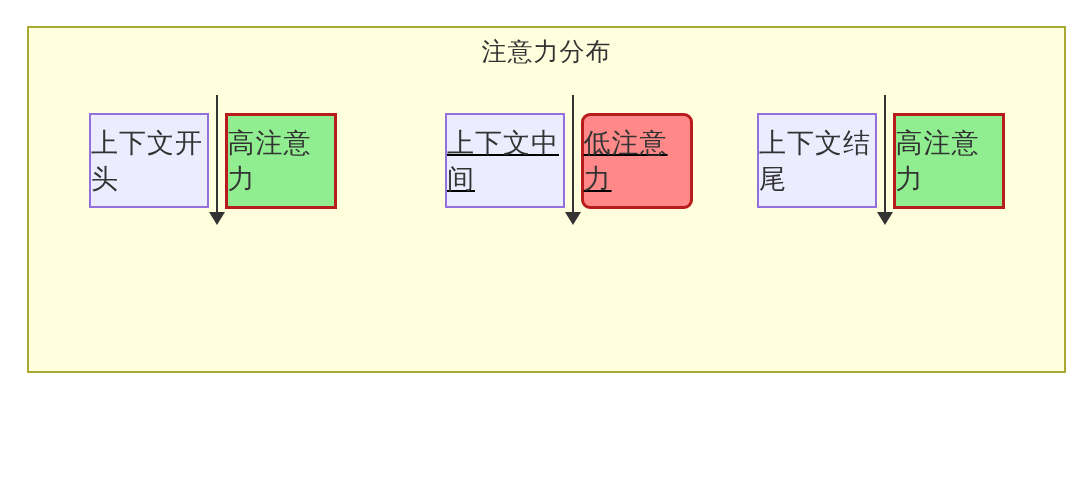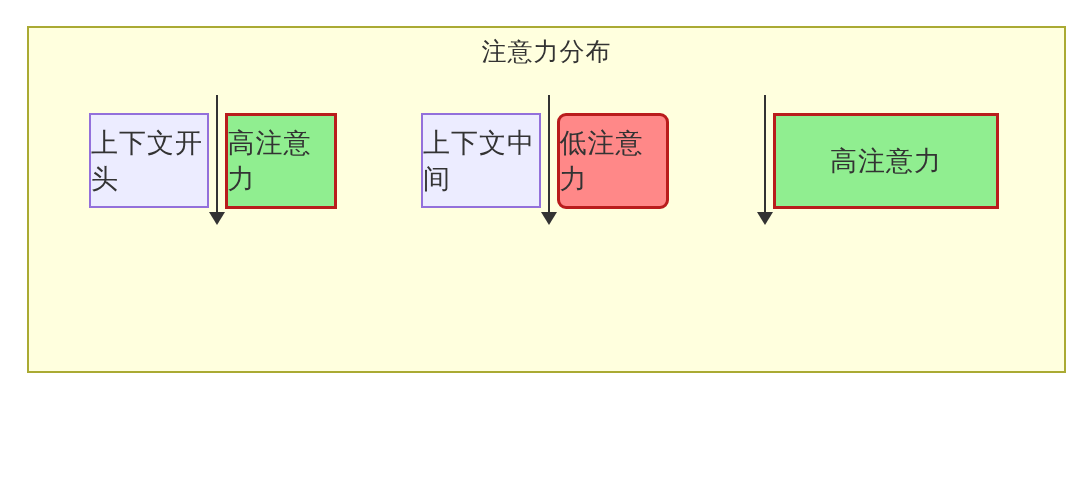--- a/index.html
+++ b/index.html
@@ -29,21 +29,21 @@
   }
   .col {
     position: absolute;
     top: 67px;
     width: 248px;
     display: flex;
     flex-direction: row;
     align-items: center;
   }
   .col-1 { left: 60px; }
-  .col-2 { left: 392px; }
+  .col-2 { left: 416px; text-decoration: underline; }
   .col-3 { left: 728px; }
   .node {
     box-sizing: border-box;
     display: flex;
     align-items: center;
     justify-content: center;
     font-size: 27px;
     color: #333333;
     letter-spacing: 1px;
   }
@@ -98,19 +98,20 @@
   <div class="col col-2">
     <div class="node source">上下文中间</div>
     <div class="arrow">
       <div class="arrow-line"></div>
       <div class="arrow-head"></div>
     </div>
     <div class="node target low">低注意力</div>
   </div>
 
   <div class="col col-3">
+    <div class="node source">上下文结尾</div>
     <div class="arrow">
       <div class="arrow-line"></div>
       <div class="arrow-head"></div>
     </div>
     <div class="node target high">高注意力</div>
   </div>
 </div>
 
 </body></html>

